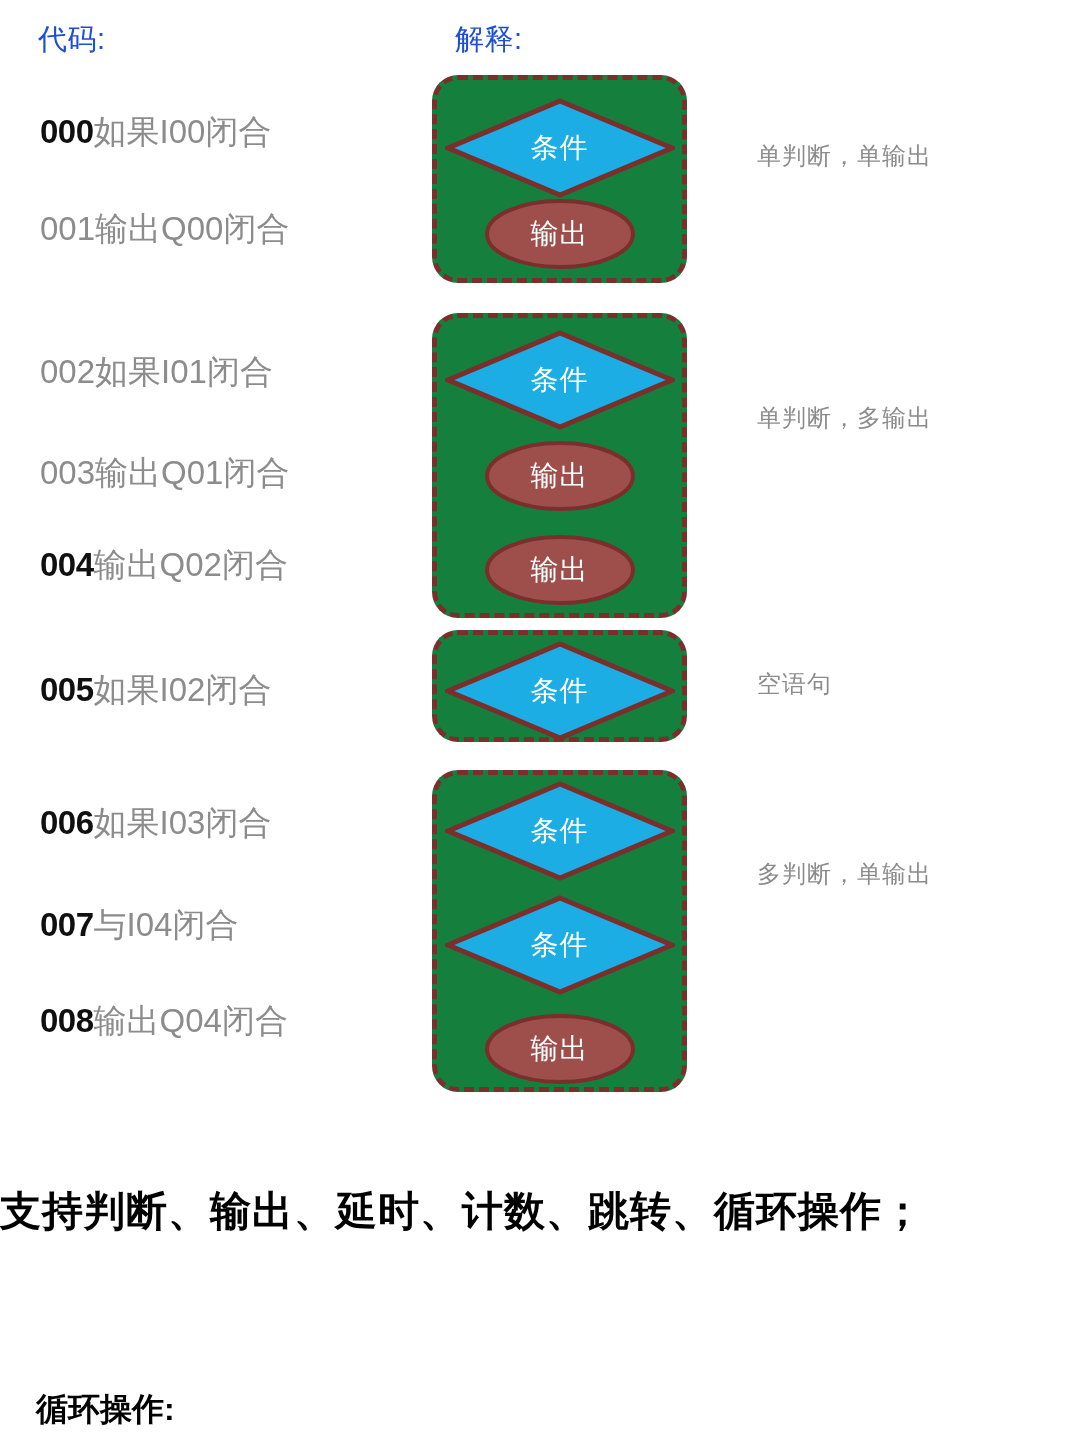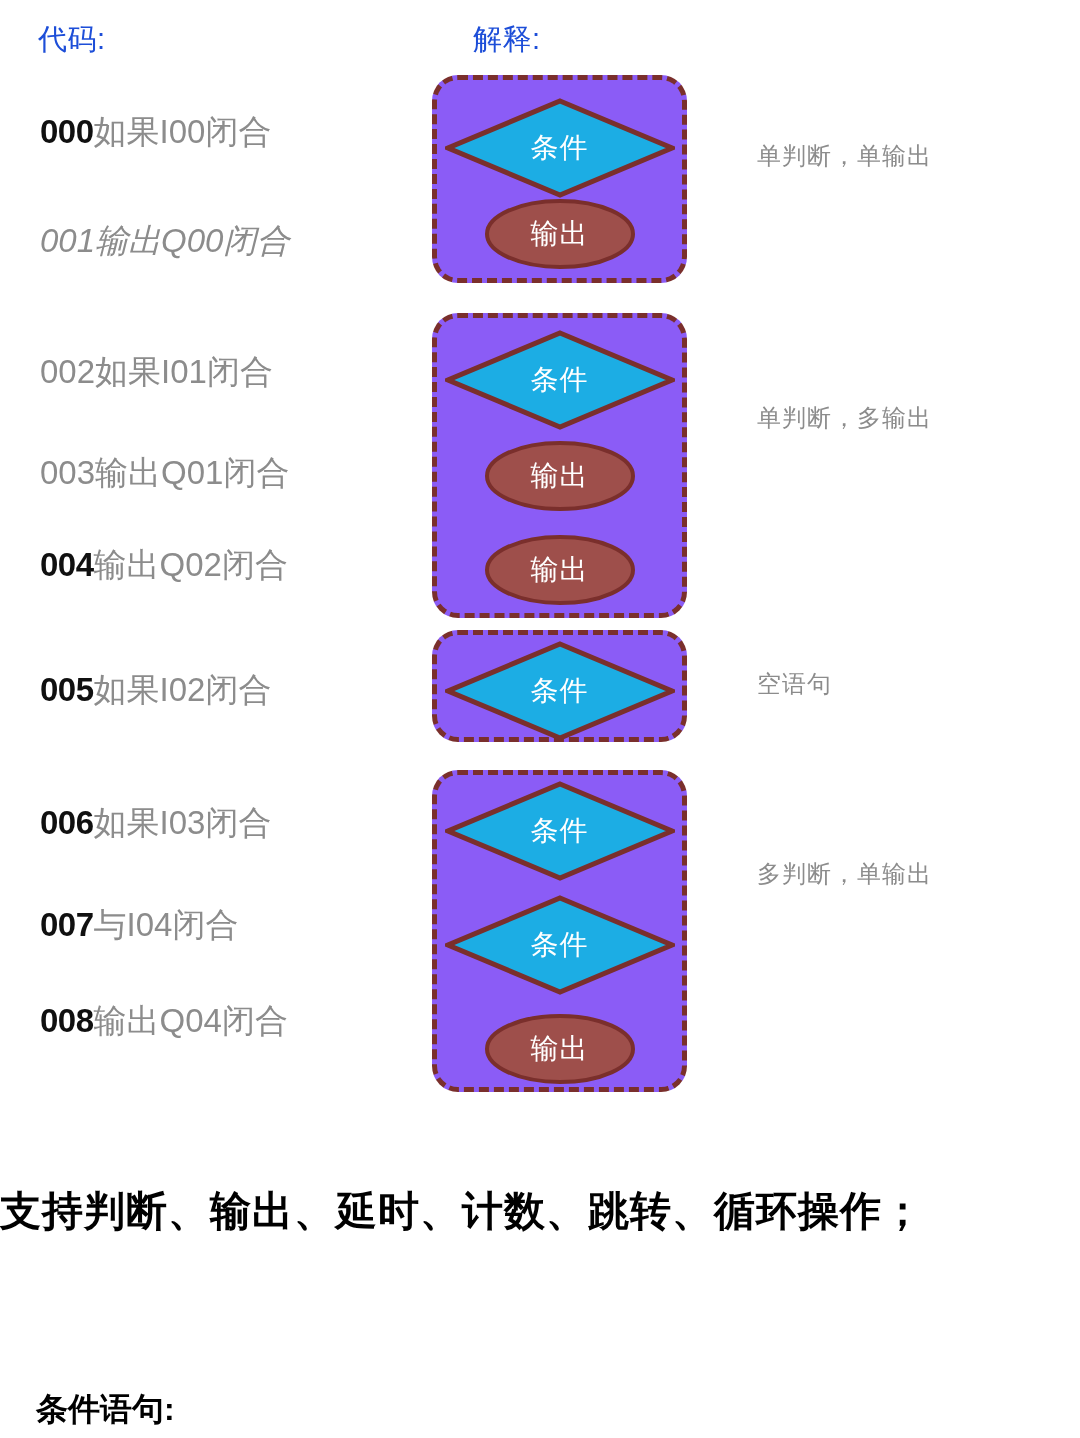--- a/index.html
+++ b/index.html
@@ -17,21 +17,21 @@
 
   
   .hdr {
     position: absolute;
     color: #1d4ed8;
     font-size: 29px;
     letter-spacing: 0.5px;
     white-space: nowrap;
   }
   #hdr-code { left: 38px;  top: 20px; }
-  #hdr-expl { left: 455px; top: 20px; margin-left: 18px; }
+  #hdr-expl { left: 455px; top: 20px; }
 
   
   #code-column {
     position: absolute;
     left: 40px;
     top: 0;
     width: 380px;
   }
   .code-line {
     position: absolute;
@@ -62,21 +62,21 @@
     letter-spacing: 1px;
   }
 
   
   .group {
     position: absolute;
     left: 432px;
     border: 5px dashed #7a2f2c;
     border-radius: 26px;
     box-sizing: border-box;
-    background: #8b5cf6;
+    background: #15803d;
     width: 255px;
     text-align: right;
   }
   .shape-wrap {
     position: absolute;
     left: 50%;
     transform: translateX(-50%);
   }
   .shape-label {
     position: absolute;
@@ -119,21 +119,21 @@
   }
 </style>
 </head>
 <body>
 
 <div class="hdr" id="hdr-code">代码:</div>
 <div class="hdr" id="hdr-expl">解释:</div>
 
 <div id="code-column">
     <div class="code-line" style="top: 115px;"><span class="ln">000</span><span class="body">如果I00闭合</span></div>
-    <div class="code-line" style="top: 224px; font-style: italic;"><span class="ln dim">001</span><span class="body">输出Q00闭合</span></div>
+    <div class="code-line" style="top: 212px;"><span class="ln dim">001</span><span class="body">输出Q00闭合</span></div>
     <div class="code-line" style="top: 355px;"><span class="ln dim">002</span><span class="body">如果I01闭合</span></div>
     <div class="code-line" style="top: 456px;"><span class="ln dim">003</span><span class="body">输出Q01闭合</span></div>
     <div class="code-line" style="top: 548px;"><span class="ln">004</span><span class="body">输出Q02闭合</span></div>
     <div class="code-line" style="top: 673px;"><span class="ln">005</span><span class="body">如果I02闭合</span></div>
     <div class="code-line" style="top: 806px;"><span class="ln">006</span><span class="body">如果I03闭合</span></div>
     <div class="code-line" style="top: 908px;"><span class="ln">007</span><span class="body">与I04闭合</span></div>
     <div class="code-line" style="top: 1004px;"><span class="ln">008</span><span class="body">输出Q04闭合</span></div>
   </div>
 
 <div id="diagram-area">
@@ -205,13 +205,13 @@
     <div class="expl-label" style="top: 140px;">单判断，单输出</div>
     <div class="expl-label" style="top: 402px;">单判断，多输出</div>
     <div class="expl-label" style="top: 668px;">空语句</div>
     <div class="expl-label" style="top: 858px;">多判断，单输出</div>
   </div>
 
 <div id="bottom-block">
     <div class="bline">支持判断、输出、延时、计数、跳转、循环操作；</div>
   </div>
 
-<div id="footer-note">条件语句:</div>
+<div id="footer-note">循环操作:</div>
 
 </body></html>

